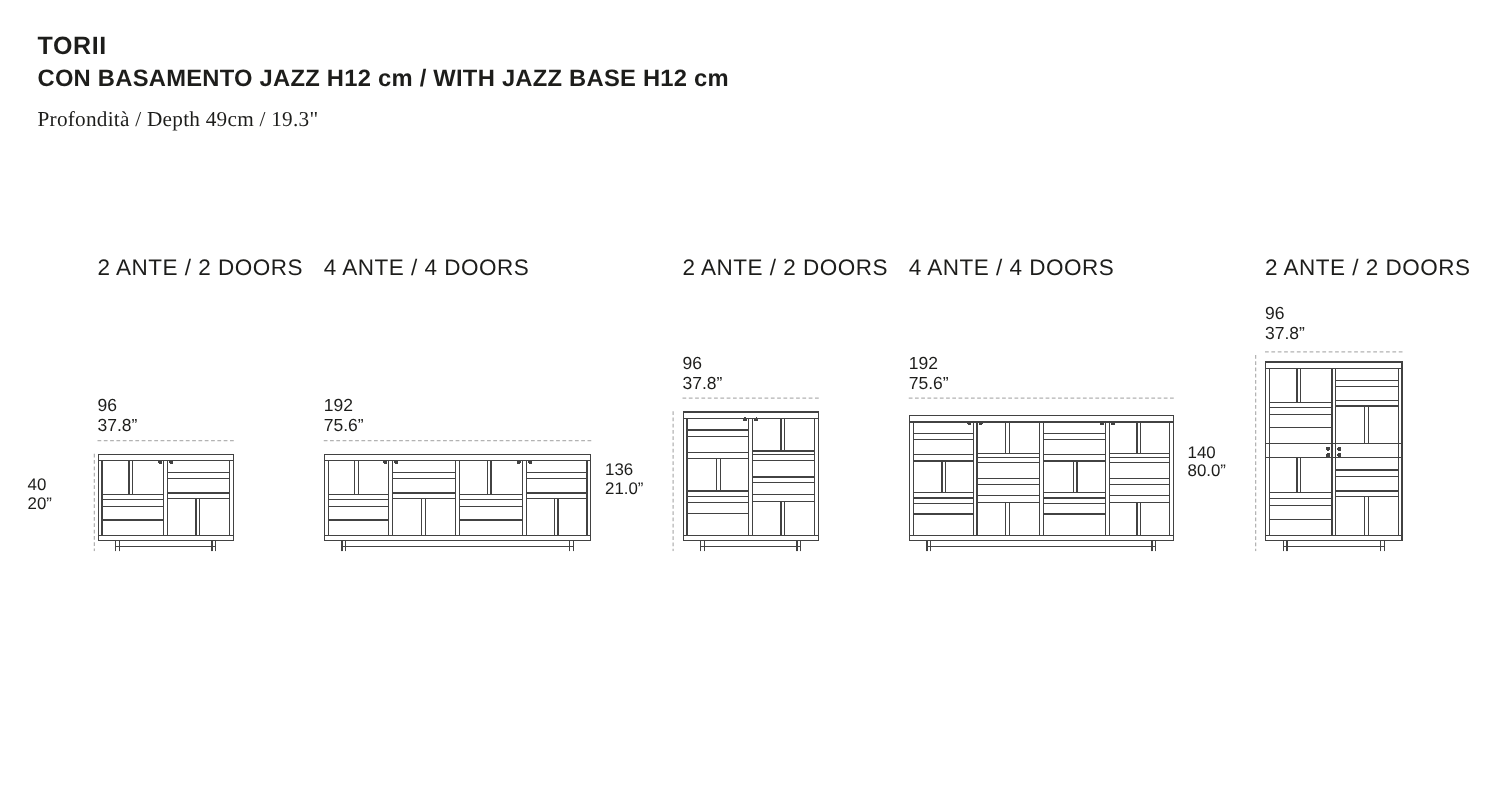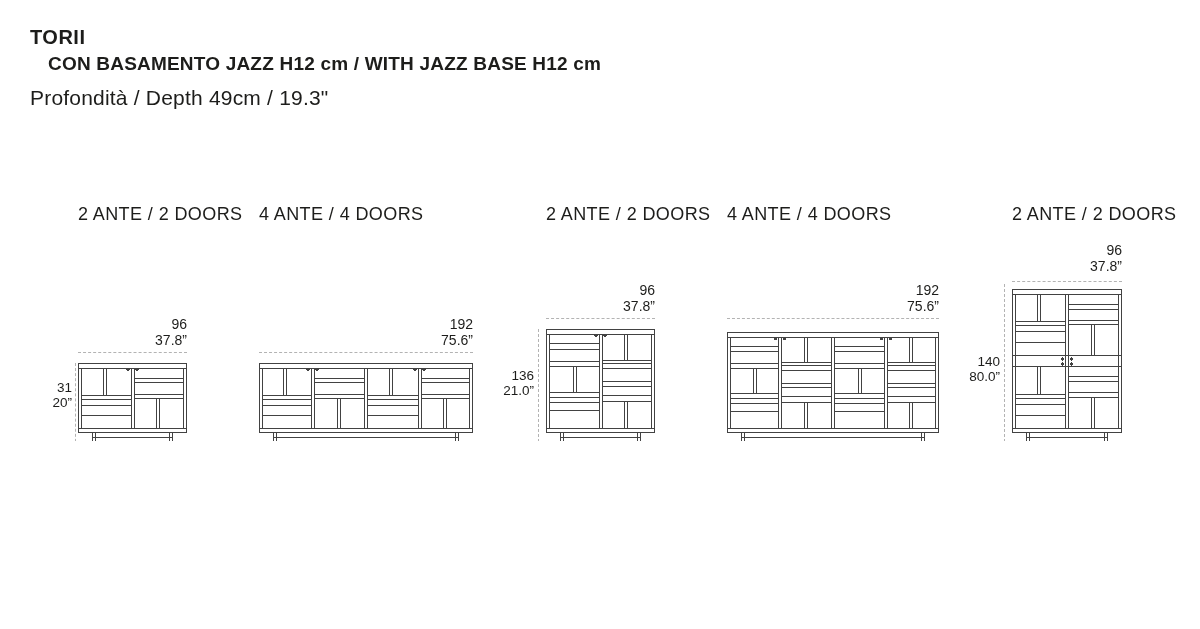--- a/index.html
+++ b/index.html
@@ -1,46 +1,46 @@
 <!DOCTYPE html>
 <html><head>
 <meta charset="utf-8">
 <style>
   html,body{margin:0;padding:0;background:#fff;}
   .sheet{position:relative;width:1200px;height:441px;background:var(--bg,#fff);
          font-family:"Liberation Sans",sans-serif;color:var(--txt,#1d1d1b);overflow:hidden;}
   .abs{position:absolute;}
   .t1{font-size:20px;font-weight:bold;letter-spacing:.5px;white-space:nowrap;}
   .t2{font-size:19px;font-weight:bold;letter-spacing:.2px;white-space:nowrap;}
-  .t3{font-size:21px;font-weight:normal;letter-spacing:.2px;white-space:nowrap;}
+  .t3{font-size:17px;font-weight:normal;letter-spacing:.2px;white-space:nowrap;font-family:Liberation Serif, serif;}
   .cab-h{font-size:18px;font-weight:normal;letter-spacing:.4px;white-space:nowrap;}
-  .wdim{text-align:right;font-size:14px;line-height:15.5px;}
-  .hdim{text-align:right;font-size:13.5px;line-height:14.5px;}
+  .wdim{text-align:left;font-size:14px;line-height:15.5px;}
+  .hdim{font-size:13.5px;line-height:14.5px;}
   .cablabel{font-size:23px;font-weight:bold;}
   .hdash{height:0;border-top:1px dashed var(--dash,#b3b3b3);}
   .vdash{width:0;border-left:1px dashed var(--dash,#b3b3b3);}
   .draw svg{display:block;overflow:visible;}
 </style>
 </head>
 <body>
 
 <div class="sheet" style="--txt: #1d1d1b; --dash: #b3b3b3; --bg: #ffffff;">
 
   <div class="abs t1" style="left:30px;top:26px">TORII</div>
-  <div class="abs t2" style="left:48px;top:53px">CON BASAMENTO JAZZ H12 cm / WITH JAZZ BASE H12 cm</div>
+  <div class="abs t2" style="left:30px;top:53px">CON BASAMENTO JAZZ H12 cm / WITH JAZZ BASE H12 cm</div>
   <div class="abs t3" style="left:30px;top:86px">Profondità / Depth 49cm / 19.3"</div>
 
   <div class="abs cab-h" style="left:78px;top:204px">2 ANTE / 2 DOORS</div>
   <div class="abs wdim" style="left:78px;top:317px;width:109px">
     <div>96</div>
     <div>37.8”</div>
   </div>
   <div class="abs hdash" style="left:78px;top:352px;width:109px"></div>
   <div class="abs hdim" style="left:22px;top:381px;width:50px">
-    <div>31</div>
+    <div>40</div>
     <div>20”</div>
   </div>
   <div class="abs vdash" style="left:75px;top:363px;height:89px"></div>
   <div class="abs draw" style="left:78px;top:363px">
       <svg width="111" height="89" viewBox="0 0 111 89" shape-rendering="crispEdges">
         <rect x="0.5" y="0.5" width="108" height="69" fill="none" stroke="#424242" stroke-width="1"></rect>
         <line x1="0.5" y1="5.5" x2="108.5" y2="5.5" stroke="#424242" stroke-width="1"></line>
         <line x1="0.5" y1="65.5" x2="108.5" y2="65.5" stroke="#424242" stroke-width="1"></line>
         <line x1="3.5" y1="5.5" x2="3.5" y2="65.5" stroke="#424242" stroke-width="1"></line>
         <line x1="105.5" y1="5.5" x2="105.5" y2="65.5" stroke="#424242" stroke-width="1"></line>

